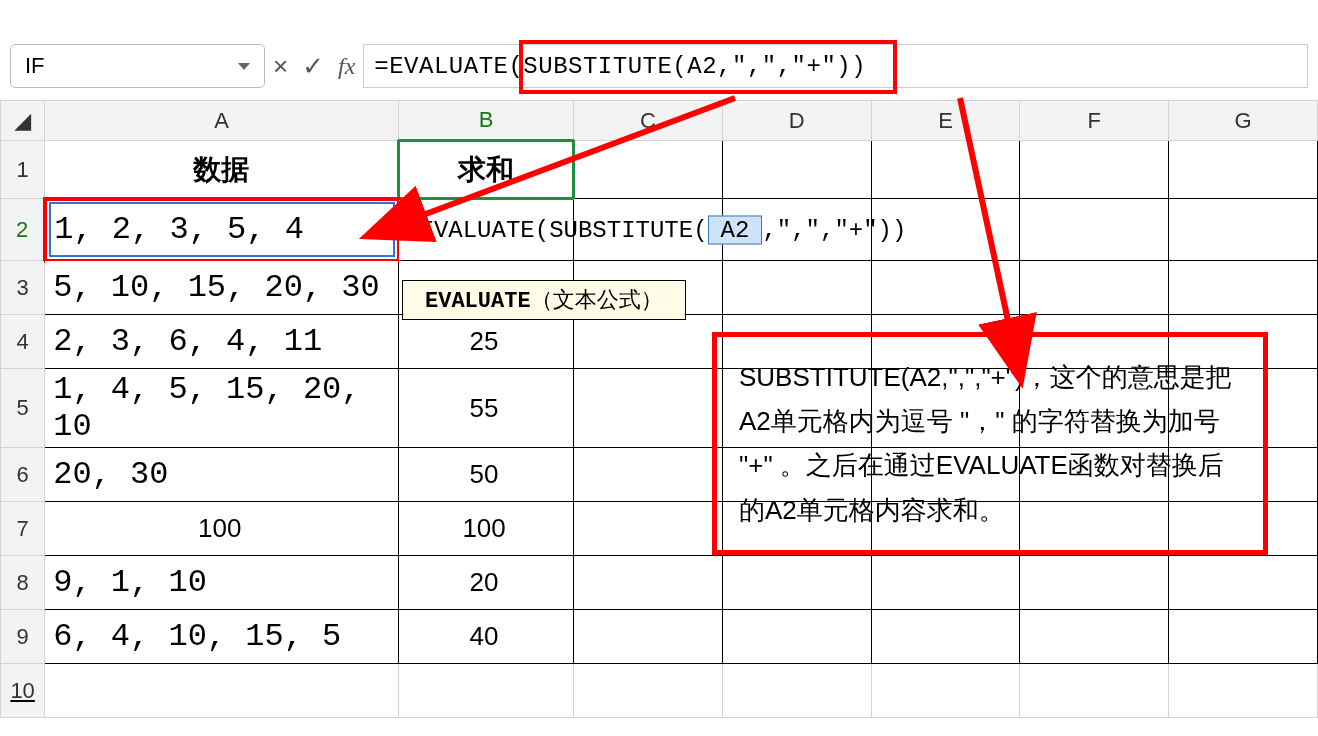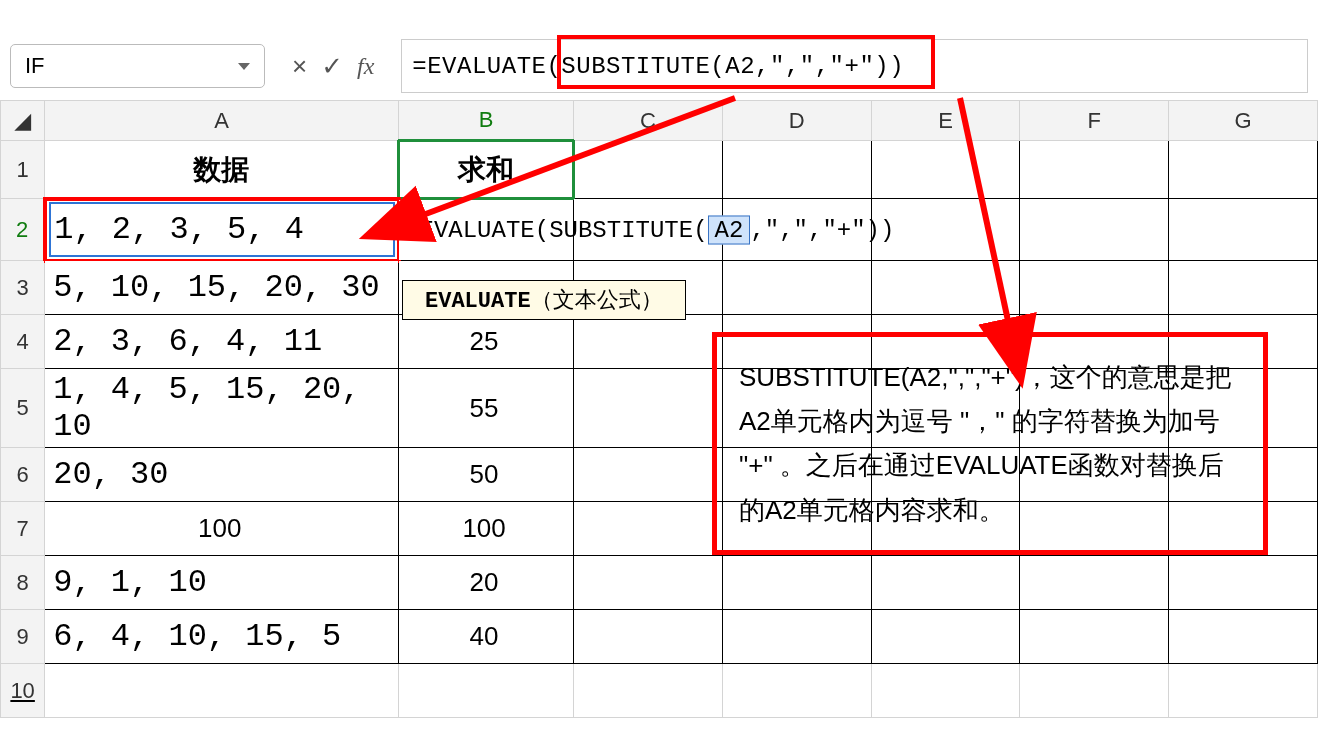--- a/index.html
+++ b/index.html
@@ -11,21 +11,21 @@
     position: relative;
     overflow: hidden;
   }
   
   .formula-bar {
     display: flex;
     align-items: center;
     height: 56px;
     margin-top: 38px;
     padding: 0 10px;
-    gap: 23px;
+    gap: 4px;
   }
   .name-box {
     width: 255px;
     height: 44px;
     border: 1px solid #bbb;
     border-radius: 5px;
     background: #fff;
     display: flex;
     align-items: center;
     justify-content: space-between;
@@ -42,21 +42,21 @@
     display: flex;
     align-items: center;
     gap: 14px;
     font-size: 26px;
     color: #555;
     padding: 0 4px;
   }
   .fb-btns .fx { font-style: italic; font-family: Liberation Serif, serif; font-size: 24px; }
   .fb-input {
     flex: 1;
-    height: 54px;
+    height: 44px;
     border: 1px solid #ccc;
     background: #fff;
     display: flex;
     align-items: center;
     padding: 0 10px;
     font-family: "Consolas","Courier New", monospace;
     font-size: 24px;
     letter-spacing: 0.5px;
     position: relative;
   }
@@ -131,21 +131,21 @@
   .cell-formula-overflow {
     position: absolute;
     left: 6px;
     top: 50%;
     transform: translateY(-50%);
     white-space: nowrap;
     font-family: "Consolas","Courier New", monospace;
     font-size: 24px;
     z-index: 3;
   }
-  .cell-formula-overflow .a2ref { background: #cfe3fb; border:1px solid #3a74c4; padding:0 6px; }
+  .cell-formula-overflow .a2ref { background: #cfe3fb; border:1px solid #3a74c4; padding:0 12px; }
 
   
   .func-tooltip {
     position: absolute;
     left: 402px;
     top: 280px;
     background: #fffbe6;
     border: 1px solid #000;
     padding: 4px 22px;
     font-family: "Courier New", monospace;

